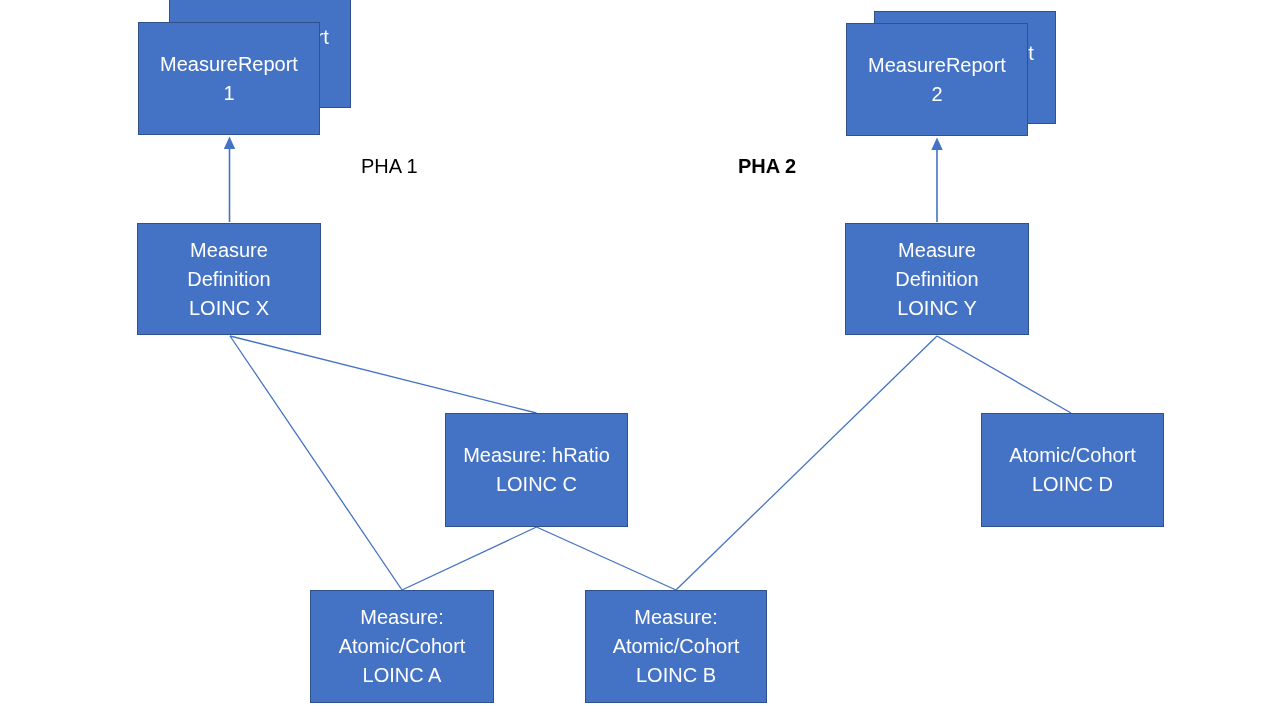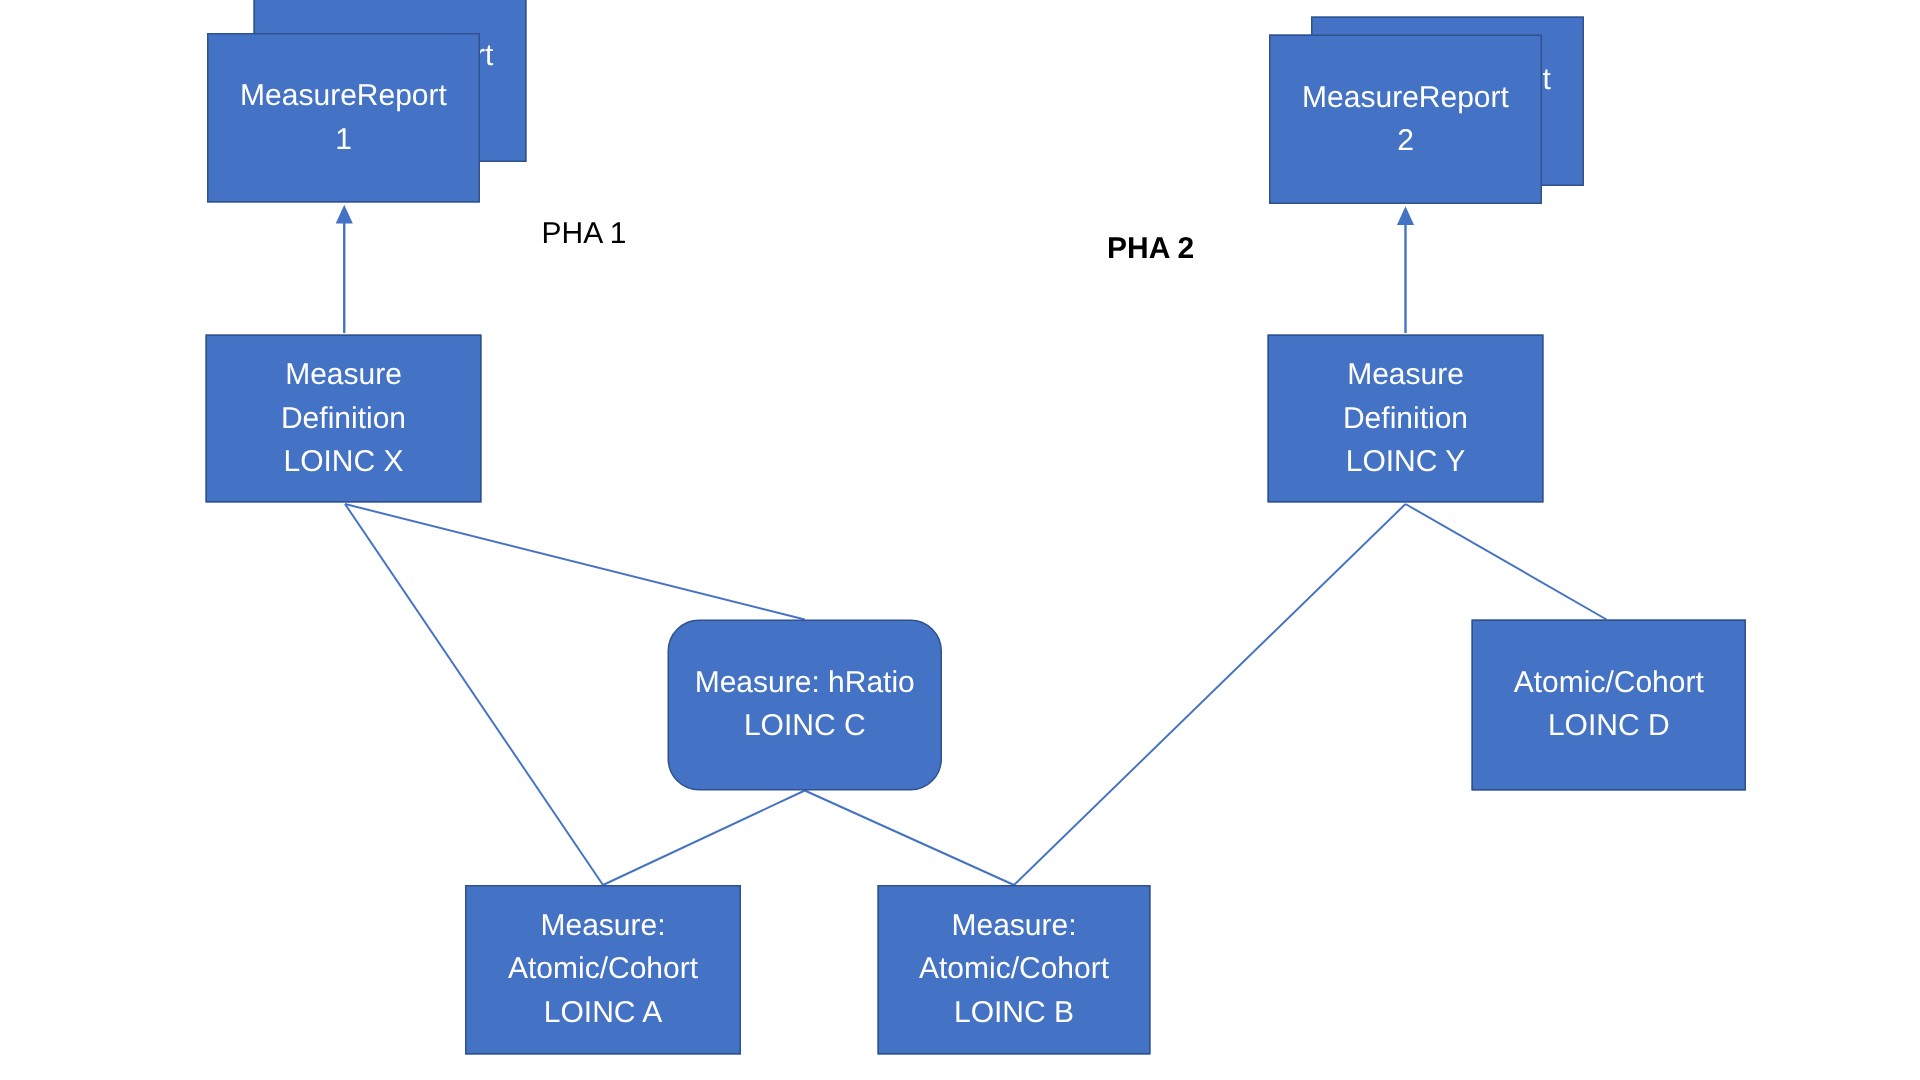--- a/index.html
+++ b/index.html
@@ -89,36 +89,36 @@
   <div class="node" style="left:874px;top:11px;width:182px;height:113px;">
     <div>MeasureReport</div>
     <div>2</div>
   </div>
 
   <div class="node" style="left:846px;top:23px;width:182px;height:113px;">
     <div>MeasureReport</div>
     <div>2</div>
   </div>
 
-  <div class="region-label" style="left:361px;top:143px;">PHA 1</div>
+  <div class="region-label" style="left:361px;top:153px;">PHA 1</div>
   <div class="region-label" style="left:738px;top:153px;font-weight:bold;">PHA 2</div>
 
   <div class="node" style="left:137px;top:223px;width:184px;height:112px;">
     <div>Measure</div>
     <div>Definition</div>
     <div>LOINC X</div>
   </div>
 
   <div class="node" style="left:845px;top:223px;width:184px;height:112px;">
     <div>Measure</div>
     <div>Definition</div>
     <div>LOINC Y</div>
   </div>
 
-  <div class="node" style="left:445px;top:413px;width:183px;height:114px;border-radius:21px;">
+  <div class="node" style="left:445px;top:413px;width:183px;height:114px;">
     <div>Measure: hRatio</div>
     <div>LOINC C</div>
   </div>
 
   <div class="node" style="left:981px;top:413px;width:183px;height:114px;">
     <div>Atomic/Cohort</div>
     <div>LOINC D</div>
   </div>
 
   <div class="node" style="left:310px;top:590px;width:184px;height:113px;">

